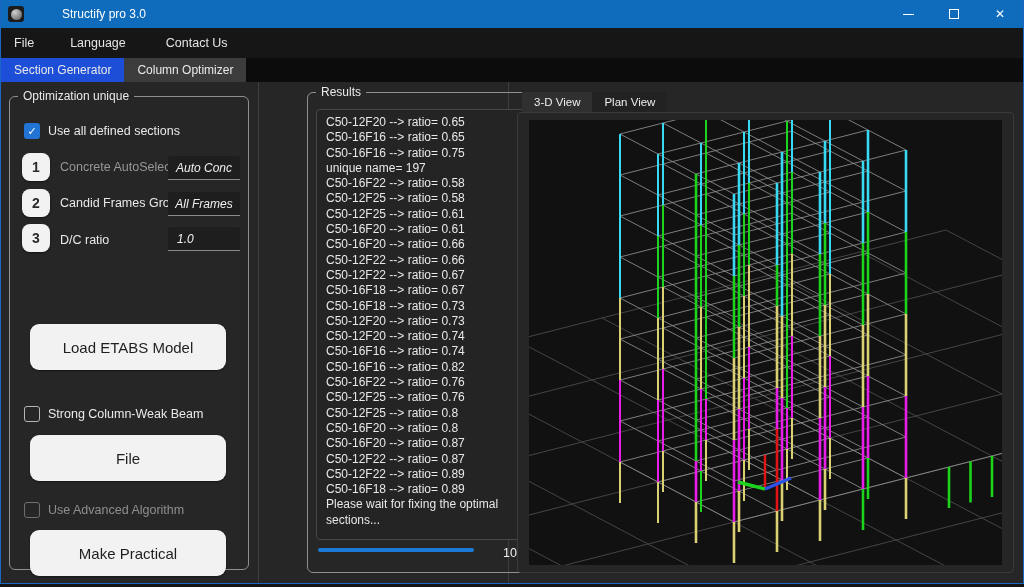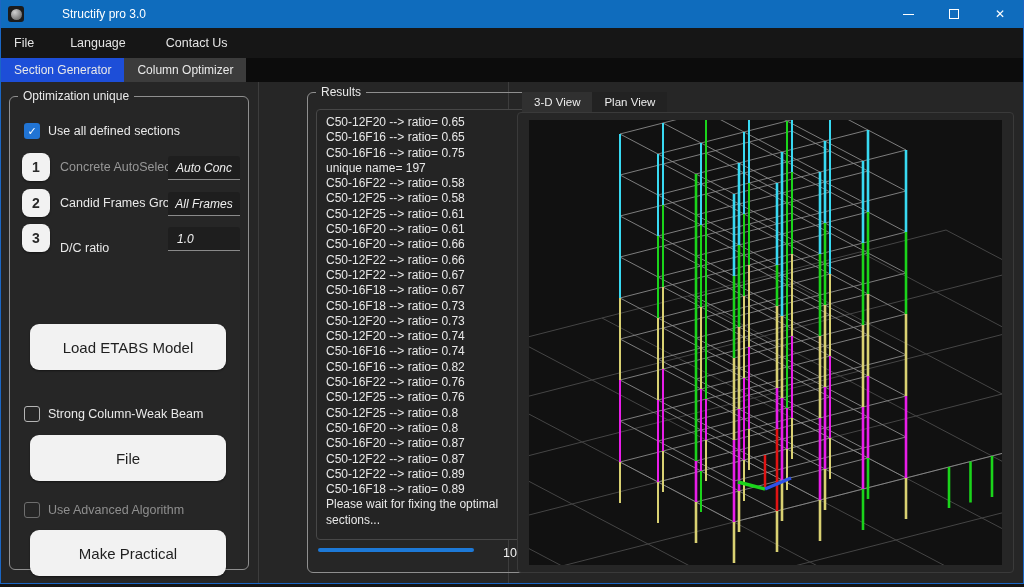--- a/index.html
+++ b/index.html
@@ -142,21 +142,21 @@
 
       <div class="badge" style="left:12px; top:56px;">1</div>
       <div class="steplabel dim" style="left:50px; top:63px;">Concrete AutoSelect</div>
       <div class="field" style="left:158px; top:59px;">Auto Conc</div>
 
       <div class="badge" style="left:12px; top:92px;">2</div>
       <div class="steplabel" style="left:50px; top:99px;">Candid Frames Group</div>
       <div class="field" style="left:158px; top:95px;">All Frames</div>
 
       <div class="badge" style="left:12px; top:127px;">3</div>
-      <div class="steplabel" style="left:50px; top:144px;">D/C ratio</div>
+      <div class="steplabel" style="left:50px; top:136px;">D/C ratio</div>
       <div class="field left" style="left:158px; top:130px;">1.0</div>
 
       <button class="btn" style="top:227px;">Load ETABS Model</button>
 
       <div class="chkrow" style="left:14px; top:309px;">
         <span class="chk unchecked"></span>
         <span class="chklabel">Strong Column-Weak Beam</span>
       </div>
 
       <button class="btn" style="top:338px;">File</button>

